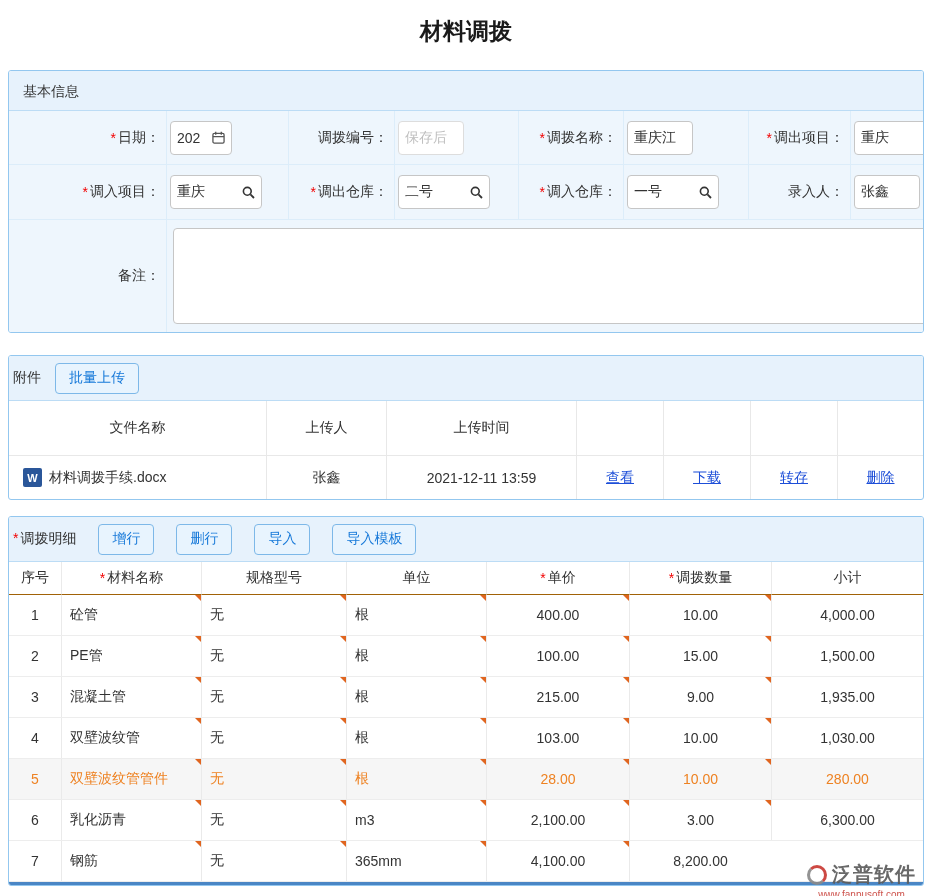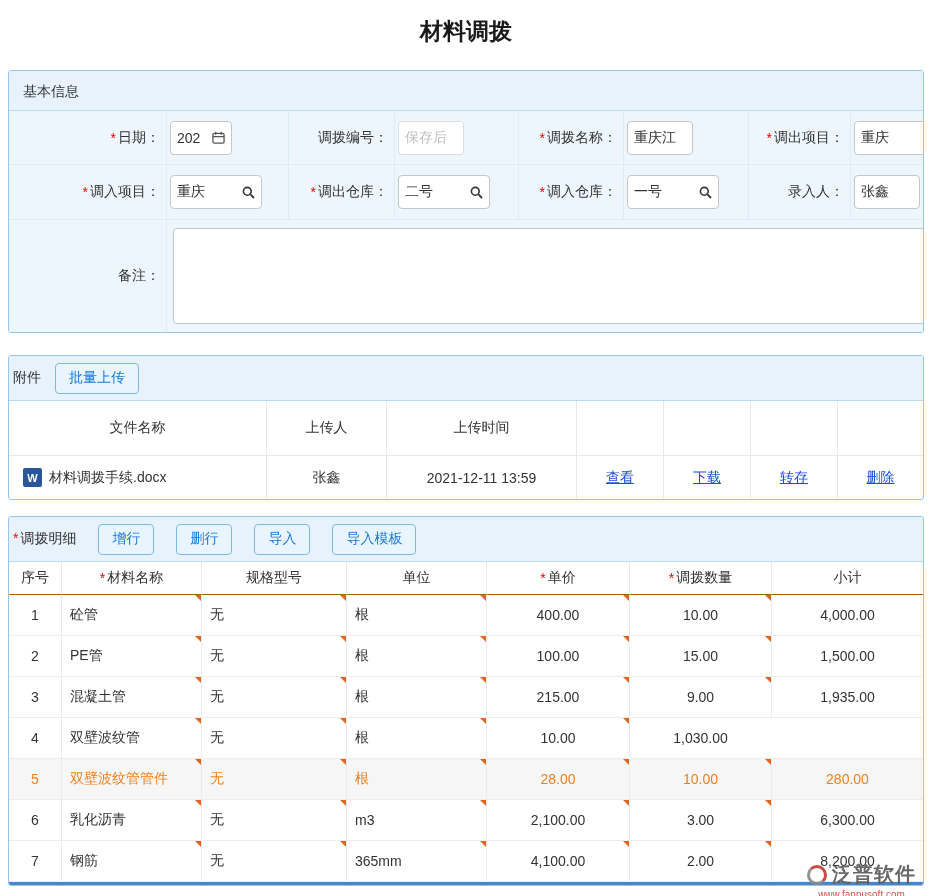--- a/index.html
+++ b/index.html
@@ -278,20 +278,21 @@
       <div class="td ta-l edit">根</div>
       <div class="td edit">215.00</div>
       <div class="td edit">9.00</div>
       <div class="td">1,935.00</div>
     </div>
     <div class="grid7 trow">
       <div class="td first">4</div>
       <div class="td ta-l edit">双壁波纹管</div>
       <div class="td ta-l edit">无</div>
       <div class="td ta-l edit">根</div>
+      <div class="td edit">103.00</div>
       <div class="td edit">10.00</div>
       <div class="td">1,030.00</div>
     </div>
     <div class="grid7 trow hl">
       <div class="td first">5</div>
       <div class="td ta-l edit">双壁波纹管管件</div>
       <div class="td ta-l edit">无</div>
       <div class="td ta-l edit">根</div>
       <div class="td edit">28.00</div>
       <div class="td edit">10.00</div>
@@ -305,21 +306,20 @@
       <div class="td edit">2,100.00</div>
       <div class="td edit">3.00</div>
       <div class="td">6,300.00</div>
     </div>
     <div class="grid7 trow">
       <div class="td first">7</div>
       <div class="td ta-l edit">钢筋</div>
       <div class="td ta-l edit">无</div>
       <div class="td ta-l edit">365mm</div>
       <div class="td edit">4,100.00</div>
-      <div class="td edit">2.00</div>
       <div class="td">8,200.00</div>
     </div>
     <div class="bottom-edge"></div>
   </section>
 
   <div class="watermark">
     <div class="wm-row">
       <span class="wm-logo"></span>
       <span class="wm-brand">泛普软件</span>
     </div>

